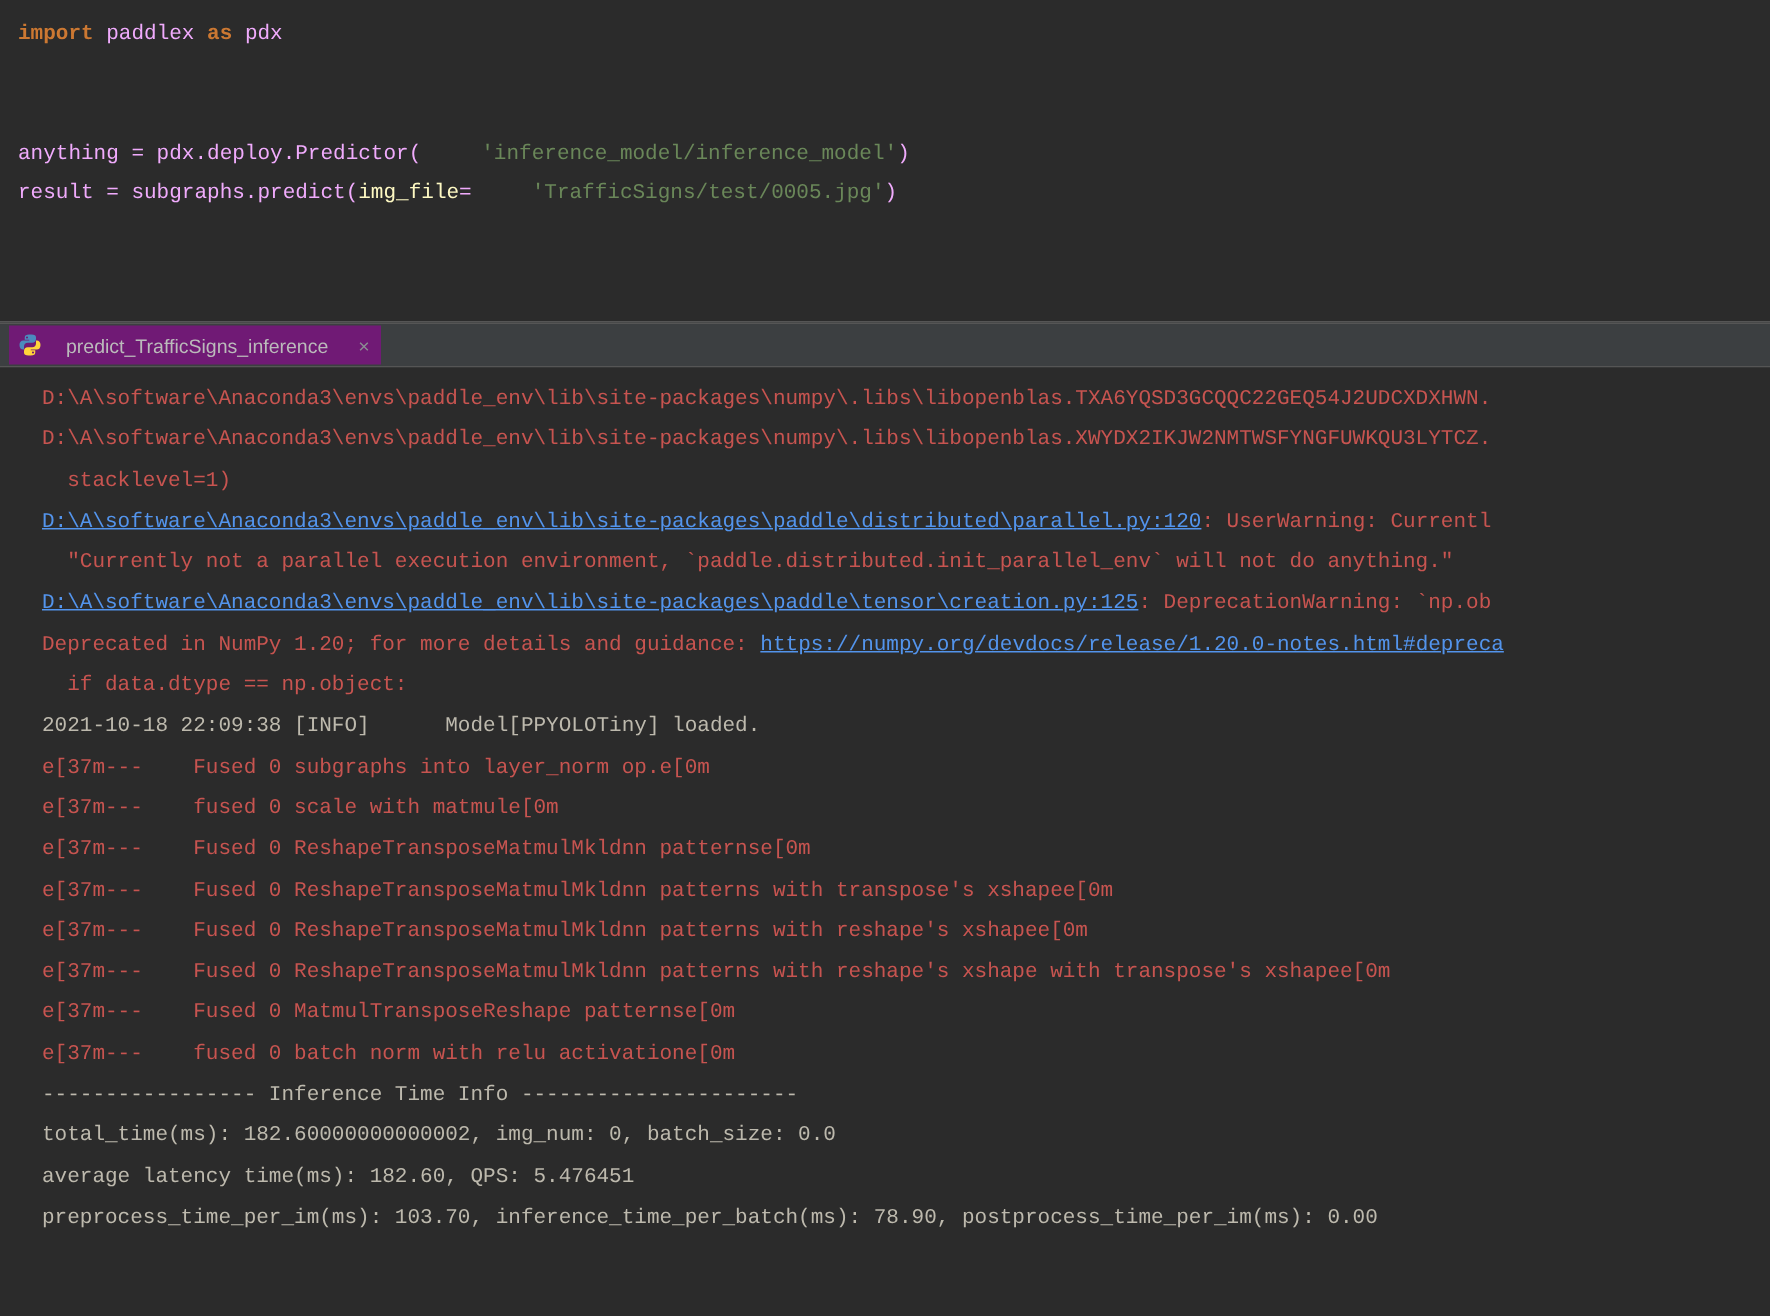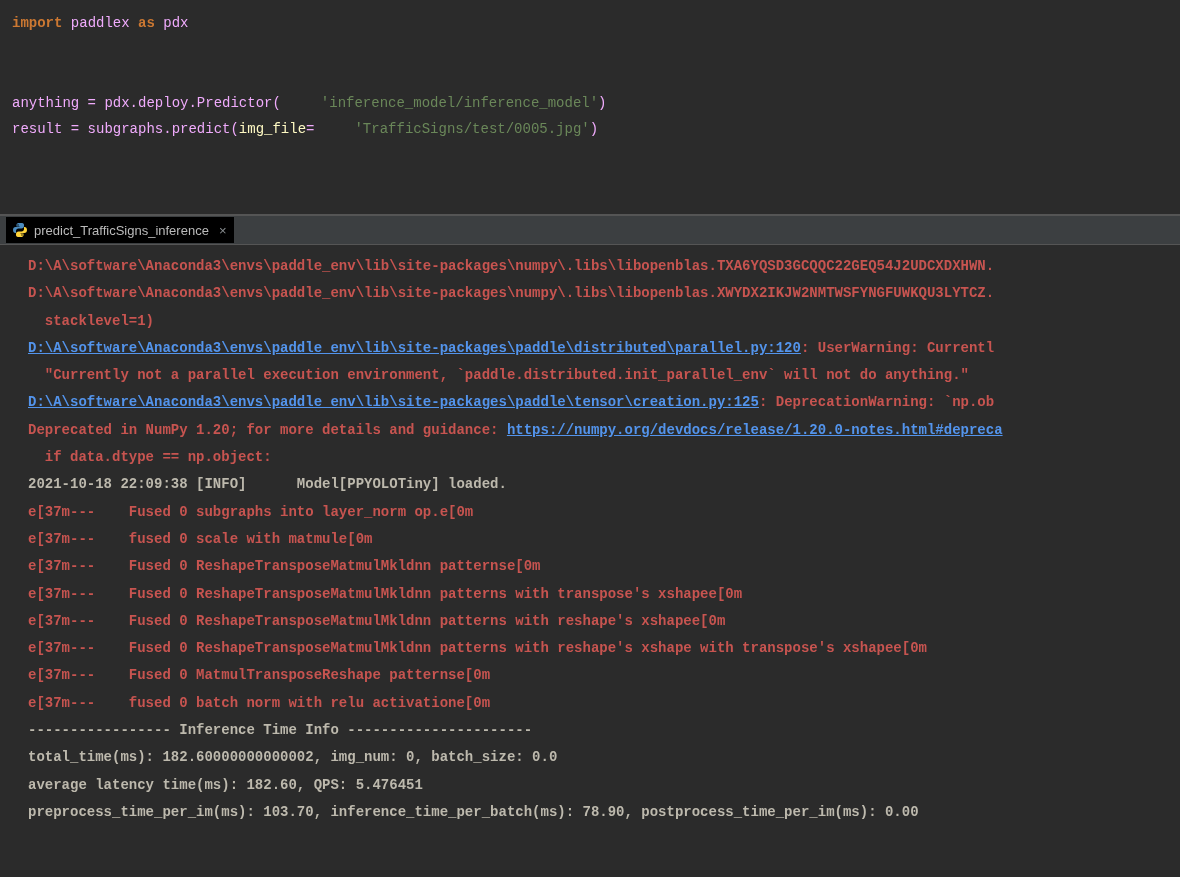--- a/index.html
+++ b/index.html
@@ -30,24 +30,24 @@
     height: 30px;
     display: flex;
     align-items: center;
     border-bottom: 1px solid #555;
     border-top: 1px solid #555;
     padding-left: 6px;
   }
   .tab {
     display: flex;
     align-items: center;
-    background: #000000;
+    background: #701a75;
     height: 26px;
     padding: 0 8px 0 6px;
-    gap: 6px;
+    gap: 16px;
     color: #bbbbbb;
     font-family: "Segoe UI", Arial, sans-serif;
     font-size: 13px;
   }
   .tab .py-icon {
     width: 16px; height: 16px;
     display: inline-flex;
     align-items: center; justify-content: center;
   }
   .tab .close {
@@ -57,21 +57,20 @@
     cursor: pointer;
   }
   .console-pane {
     background: #2b2b2b;
     height: 632px;
     padding: 8px 0 0 28px;
     line-height: 1.95;
     white-space: pre;
     overflow: hidden;
     font-size: 14px;
-    font-weight: bold;
   }
   .c-red { color: #c75450; }
   .c-link { color: #5394ec; text-decoration: underline; }
   .c-grey { color: #bdb9ad; }
 </style>
 </head>
 <body>
 
 <div class="editor-pane"><span class="kw">import</span><span class="plain"> paddlex </span><span class="kw">as</span><span class="plain"> pdx</span>
 

